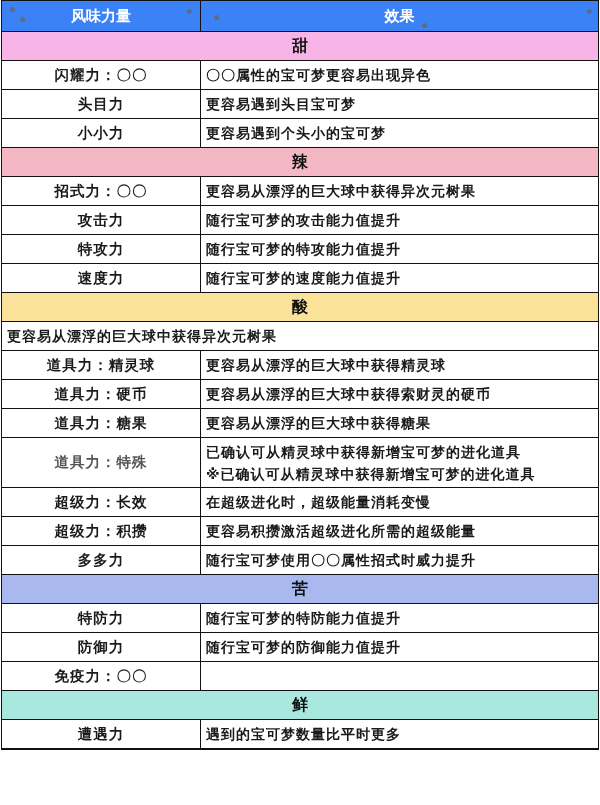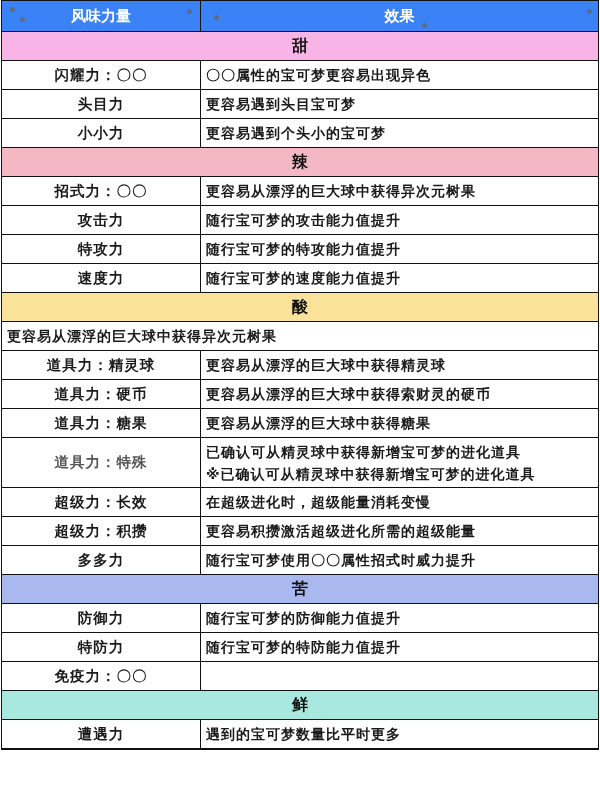--- a/index.html
+++ b/index.html
@@ -122,29 +122,29 @@
     </div>
   <div class="row">
       <div class="k">多多力</div>
       <div class="v">
         <span>随行宝可梦使用〇〇属性招式时威力提升</span>
       </div>
     </div>
 
   <div class="sec" style="background:#aab8f0">苦</div>
   <div class="row">
+      <div class="k">特防力</div>
+      <div class="v">
+        <span>随行宝可梦的特防能力值提升</span>
+      </div>
+    </div>
+  <div class="row">
       <div class="k">防御力</div>
       <div class="v">
         <span>随行宝可梦的防御能力值提升</span>
-      </div>
-    </div>
-  <div class="row">
-      <div class="k">特防力</div>
-      <div class="v">
-        <span>随行宝可梦的特防能力值提升</span>
       </div>
     </div>
   <div class="row">
       <div class="k">免疫力：〇〇</div>
     </div>
 
   <div class="sec" style="background:#a8e8de">鲜</div>
   <div class="row">
       <div class="k">遭遇力</div>
       <div class="v">

